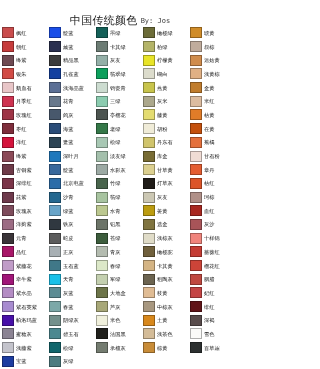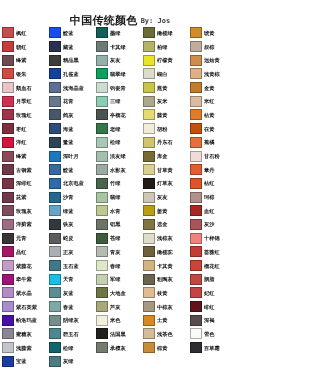--- a/index.html
+++ b/index.html
@@ -2,21 +2,21 @@
 <html><head>
 <meta charset="utf-8">
 <style>
   html,body{margin:0;padding:0;}
   body{
     width:240px;height:369px;
     background:#ffffff;
     font-family:"DejaVu Sans","Liberation Sans",sans-serif;
     overflow:hidden;
   }
-  #page{position:relative;width:240px;height:293px;font-weight:bold;}
+  #page{position:relative;width:240px;height:293px;}
 
   
   .header{
     display:flex;align-items:flex-end;justify-content:center;
     height:26px;padding-top:5px;box-sizing:border-box;
     gap:3px;
   }
   .title{
     font-size:11px;color:#1a1a1a;letter-spacing:.3px;line-height:11px;
   }

